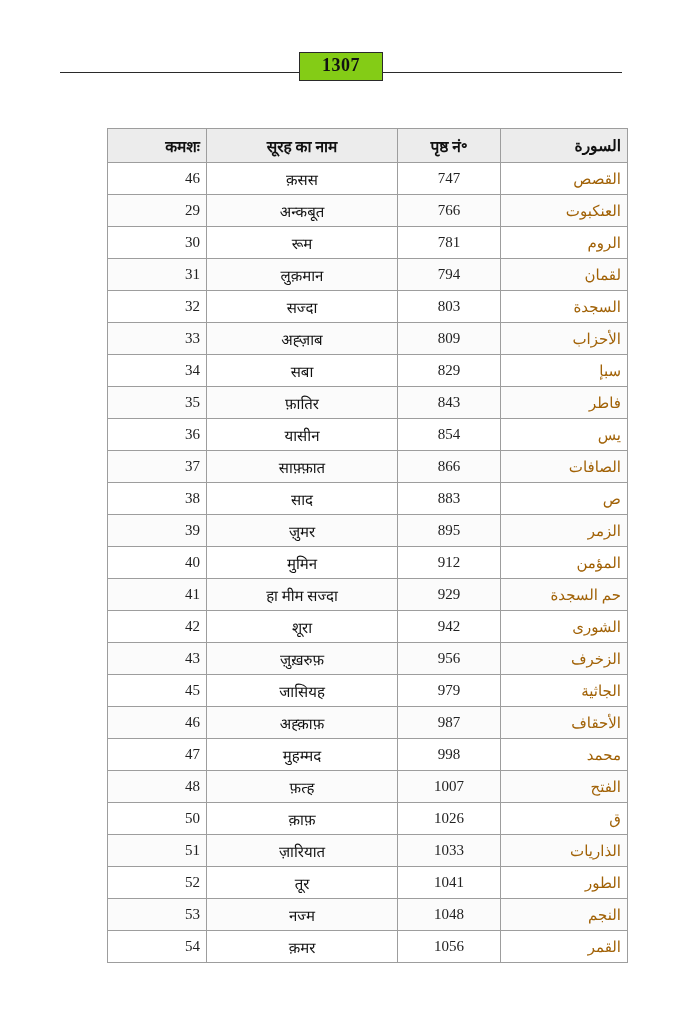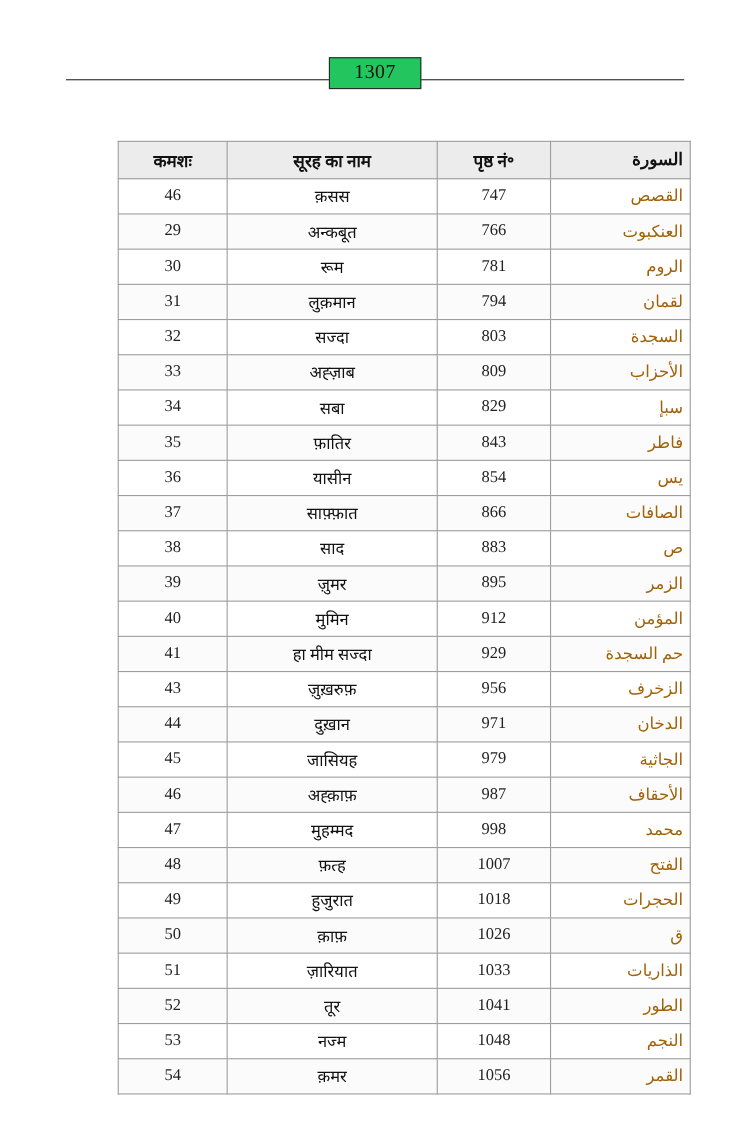--- a/index.html
+++ b/index.html
@@ -34,26 +34,26 @@
     right: 60px;
     top: 28px;
     height: 0;
     border-top: 1.4px solid #2a2a2a;
   }
   .page-number-box {
     position: absolute;
     left: 50%;
     top: 8px;
     transform: translateX(-50%);
-    background: #22c55e;
+    background: #84cc16;
     border: 1.4px solid #2a2a2a;
     border-radius: 0;
     padding: 2px 22px 3px 22px;
     font-size: 18px;
-    font-weight: normal;
+    font-weight: bold;
     letter-spacing: 0.5px;
     line-height: 1.2;
     color: #121212;
   }
 
   
   .table-wrap {
     margin: 26px auto 0 auto;
     width: 468px;
   }
@@ -70,21 +70,21 @@
     font-size: 15px;
     vertical-align: middle;
   }
   table.index-table thead th {
     background: #ececec;
     font-weight: bold;
     font-size: 15.5px;
     height: 33px;
     color: #111;
   }
-  .col-serial { width: 86px; text-align: center; }
+  .col-serial { width: 86px; text-align: right; }
   .col-name   { width: 178px; text-align: center; }
   .col-page   { width: 90px;  text-align: center; }
   .col-arabic { width: 114px; text-align: right; }
 
   td.col-serial, td.col-page {
     font-size: 14px;
     color: #222;
   }
   td.col-name {
     font-size: 16px;
@@ -200,32 +200,32 @@
             <td class="col-page">912</td>
             <td class="col-arabic">المؤمن</td>
           </tr>
           <tr>
             <td class="col-serial">41</td>
             <td class="col-name">हा मीम सज्दा</td>
             <td class="col-page">929</td>
             <td class="col-arabic">حم السجدة</td>
           </tr>
           <tr>
+            <td class="col-serial">42</td>
+            <td class="col-name">शूरा</td>
+            <td class="col-page">942</td>
+            <td class="col-arabic">الشورى</td>
+          </tr>
+          <tr>
             <td class="col-serial">43</td>
             <td class="col-name">ज़ुख़रुफ़</td>
             <td class="col-page">956</td>
             <td class="col-arabic">الزخرف</td>
           </tr>
           <tr>
-            <td class="col-serial">44</td>
-            <td class="col-name">दुख़ान</td>
-            <td class="col-page">971</td>
-            <td class="col-arabic">الدخان</td>
-          </tr>
-          <tr>
             <td class="col-serial">45</td>
             <td class="col-name">जासियह</td>
             <td class="col-page">979</td>
             <td class="col-arabic">الجاثية</td>
           </tr>
           <tr>
             <td class="col-serial">46</td>
             <td class="col-name">अह्क़ाफ़</td>
             <td class="col-page">987</td>
             <td class="col-arabic">الأحقاف</td>
@@ -236,26 +236,20 @@
             <td class="col-page">998</td>
             <td class="col-arabic">محمد</td>
           </tr>
           <tr>
             <td class="col-serial">48</td>
             <td class="col-name">फ़त्ह</td>
             <td class="col-page">1007</td>
             <td class="col-arabic">الفتح</td>
           </tr>
           <tr>
-            <td class="col-serial">49</td>
-            <td class="col-name">हुजुरात</td>
-            <td class="col-page">1018</td>
-            <td class="col-arabic">الحجرات</td>
-          </tr>
-          <tr>
             <td class="col-serial">50</td>
             <td class="col-name">क़ाफ़</td>
             <td class="col-page">1026</td>
             <td class="col-arabic">ق</td>
           </tr>
           <tr>
             <td class="col-serial">51</td>
             <td class="col-name">ज़ारियात</td>
             <td class="col-page">1033</td>
             <td class="col-arabic">الذاريات</td>

